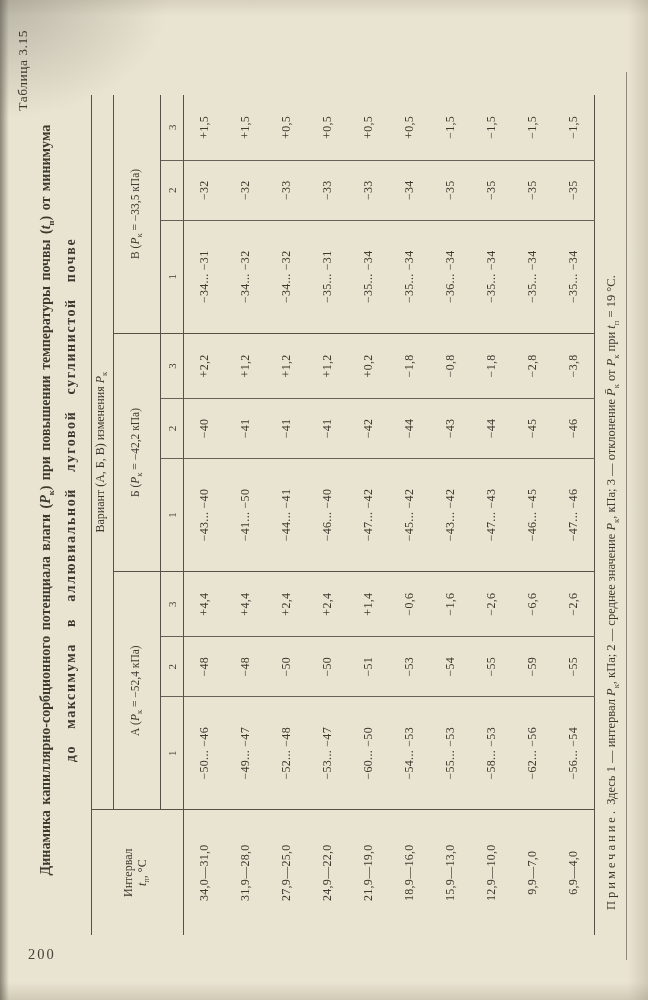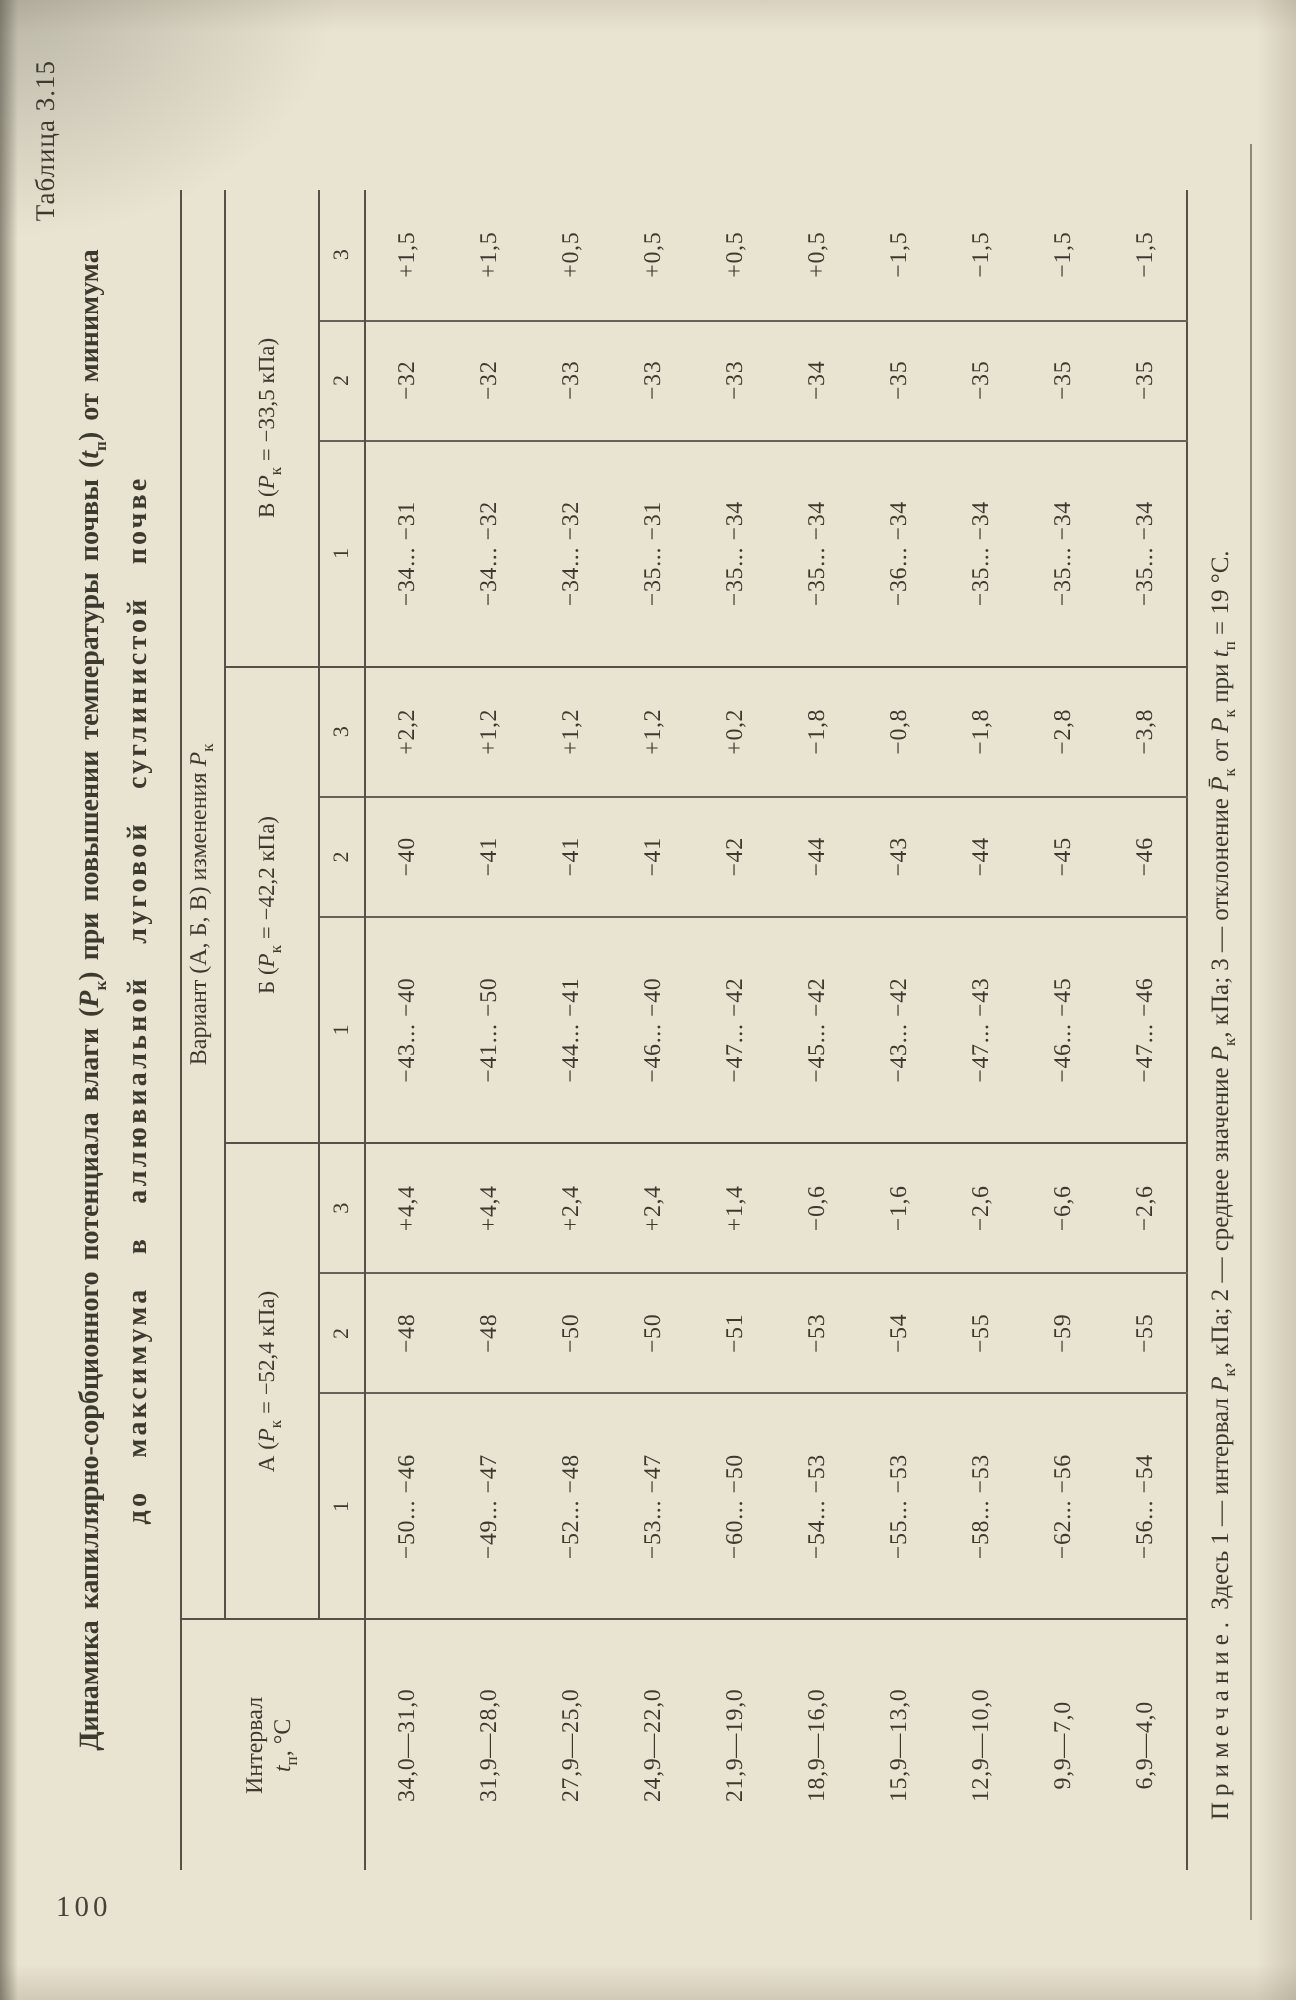--- a/index.html
+++ b/index.html
@@ -209,15 +209,15 @@
           </tr>
         </tbody>
     </table>
 
     <div class="footnote"><span class="sp">Примечание.</span> Здесь 1 — интервал <i>P</i><sub>к</sub>, кПа; 2 — среднее значение <i>P</i><sub>к</sub>, кПа; 3 — отклонение <i>P̄</i><sub>к</sub> от <i>P</i><sub>к</sub> при <i>t</i><sub>п</sub> = 19 °C.</div>
 
     <div class="endrule"></div>
 
   </div>
 
-  <div class="pagenum">100</div>
+  <div class="pagenum">200</div>
 
 </div>
 
 </body></html>

